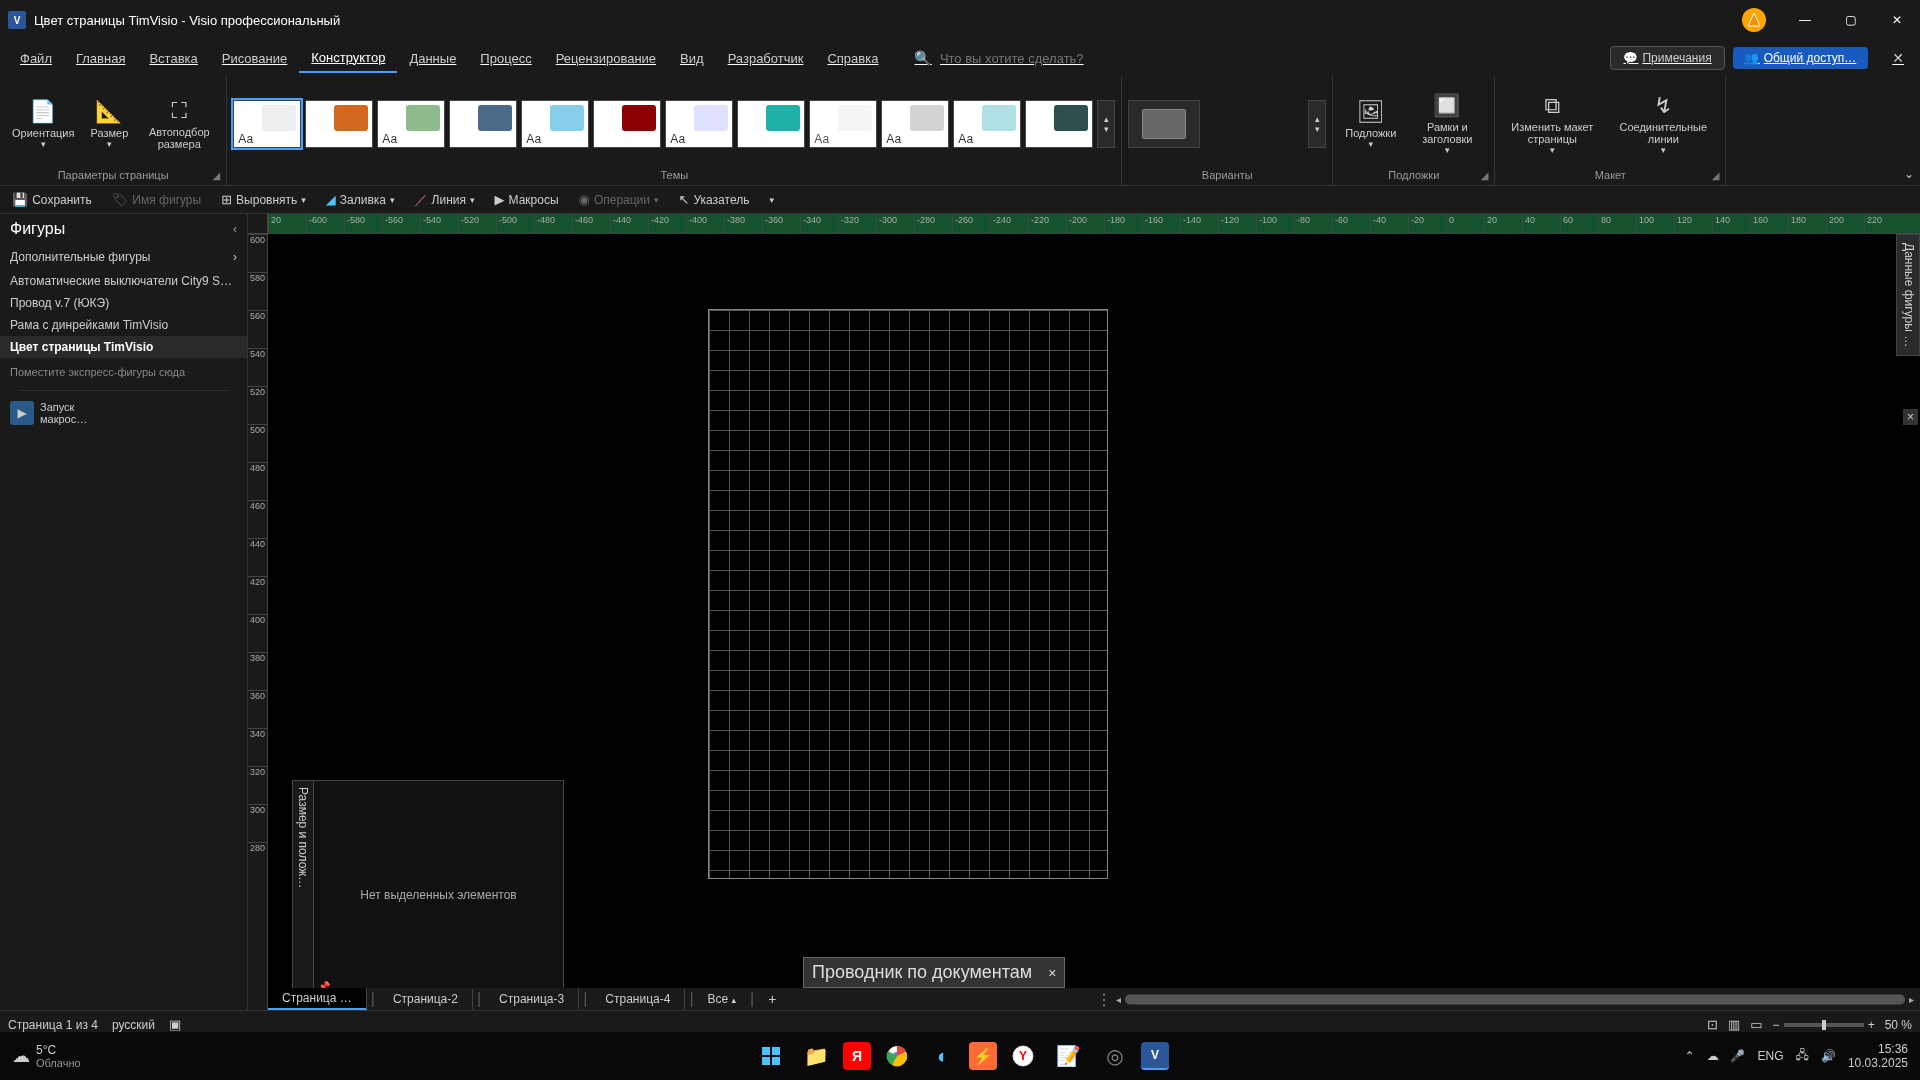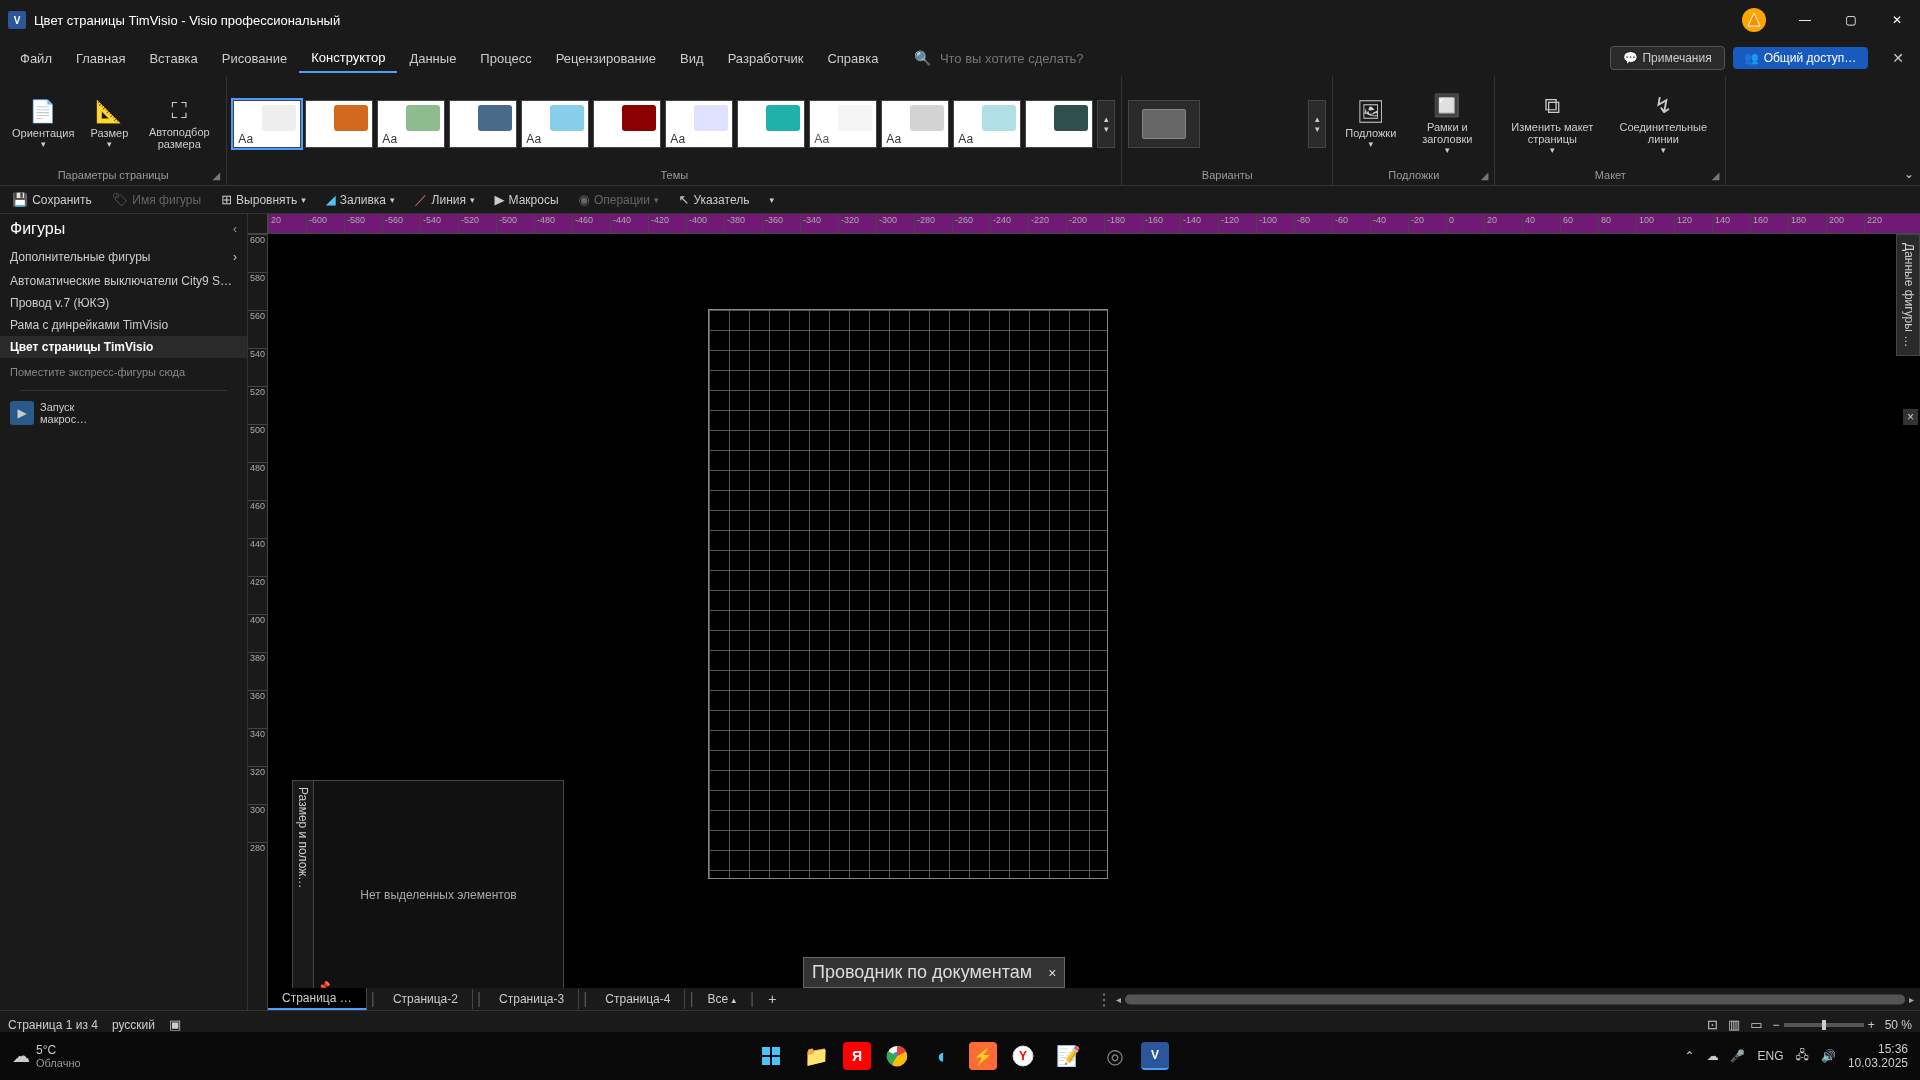--- a/index.html
+++ b/index.html
@@ -8,21 +8,21 @@
 
 .titlebar { height: 40px; display: flex; align-items: center; justify-content: space-between; background: #1a1a1a; padding: 0 0 0 8px; }
 .titlebar-left { display: flex; align-items: center; gap: 8px; }
 .app-icon { width: 18px; height: 18px; background: #2b579a; border-radius: 2px; display: flex; align-items: center; justify-content: center; font-size: 10px; font-weight: bold; color: #fff; }
 .title-text { font-size: 13px; color: #fff; }
 .titlebar-right { display: flex; align-items: center; }
 .user-badge { width: 24px; height: 24px; border-radius: 50%; background: #ffa500; display: flex; align-items: center; justify-content: center; font-size: 12px; font-weight: bold; color: #000; margin-right: 16px; }
 .win-btn { width: 46px; height: 40px; display: flex; align-items: center; justify-content: center; color: #fff; font-size: 12px; }
 
 
-.menubar { height: 36px; display: flex; align-items: center; background: #1a1a1a; padding: 0 8px; gap: 0; }
+.menubar { height: 36px; display: flex; align-items: center; background: #1a1a1a; padding: 0 8px; gap: 0; text-decoration: underline; }
 .menu-item { padding: 6px 12px; font-size: 13px; color: #ccc; cursor: pointer; }
 .menu-item.active { color: #fff; border-bottom: 2px solid #4a9eff; }
 .search-area { display: flex; align-items: center; margin-left: 24px; gap: 8px; }
 .search-icon { font-size: 14px; color: #999; }
 .search-input { background: transparent; border: none; color: #999; font-size: 13px; outline: none; width: 200px; }
 .menubar-right { margin-left: auto; display: flex; align-items: center; gap: 8px; }
 .btn-comments { padding: 4px 12px; background: #2a2a2a; border: 1px solid #555; border-radius: 4px; font-size: 12px; color: #ccc; display: flex; align-items: center; gap: 4px; }
 .btn-share { padding: 4px 12px; background: #185abd; border-radius: 4px; font-size: 12px; color: #fff; display: flex; align-items: center; gap: 4px; }
 .close-ribbon { padding: 4px 8px; font-size: 14px; color: #ccc; margin-left: 8px; }
 
@@ -65,21 +65,21 @@
 .shapes-list { flex: 0 0 auto; }
 .shapes-item { padding: 4px 10px; font-size: 12px; color: #ccc; cursor: pointer; white-space: nowrap; overflow: hidden; text-overflow: ellipsis; }
 .shapes-item.active { background: #2a2a2a; font-weight: bold; color: #fff; }
 .shapes-hint { padding: 8px 10px; font-size: 11px; color: #888; }
 .shapes-divider { height: 1px; background: #333; margin: 4px 20px; }
 .shape-stencil { display: flex; align-items: center; gap: 6px; padding: 6px 10px; font-size: 11px; color: #ccc; cursor: pointer; }
 .stencil-icon { width: 24px; height: 24px; background: #2a5a8a; border-radius: 3px; display: flex; align-items: center; justify-content: center; font-size: 12px; }
 
 
 .canvas-wrap { flex: 1; position: relative; background: #000; overflow: hidden; }
-.ruler-h { position: absolute; top: 0; left: 20px; right: 0; height: 20px; background: #701a75; border-bottom: 1px solid #444; display: flex; overflow: hidden; }
+.ruler-h { position: absolute; top: 0; left: 20px; right: 0; height: 20px; background: #14532d; border-bottom: 1px solid #444; display: flex; overflow: hidden; }
 .ruler-h-tick { flex: 0 0 38px; font-size: 9px; color: #aaa; border-left: 1px solid #444; padding-left: 2px; height: 20px; line-height: 12px; }
 .ruler-v { position: absolute; top: 20px; left: 0; bottom: 0; width: 20px; background: #1a1a1a; border-right: 1px solid #444; }
 .ruler-v-tick { height: 38px; font-size: 9px; color: #aaa; border-top: 1px solid #444; text-align: right; padding-right: 2px; writing-mode: horizontal-tb; }
 .ruler-corner { position: absolute; top: 0; left: 0; width: 20px; height: 20px; background: #1a1a1a; border-right: 1px solid #444; border-bottom: 1px solid #444; }
 .canvas { position: absolute; top: 20px; left: 20px; right: 0; bottom: 0; background: #000; }
 .page-grid { position: absolute; left: 440px; top: 75px; width: 400px; height: 570px; border: 1px solid #888; 
   background-image: linear-gradient(#555 1px, transparent 1px), linear-gradient(90deg, #555 1px, transparent 1px);
   background-size: 20px 20px; }
 
 

